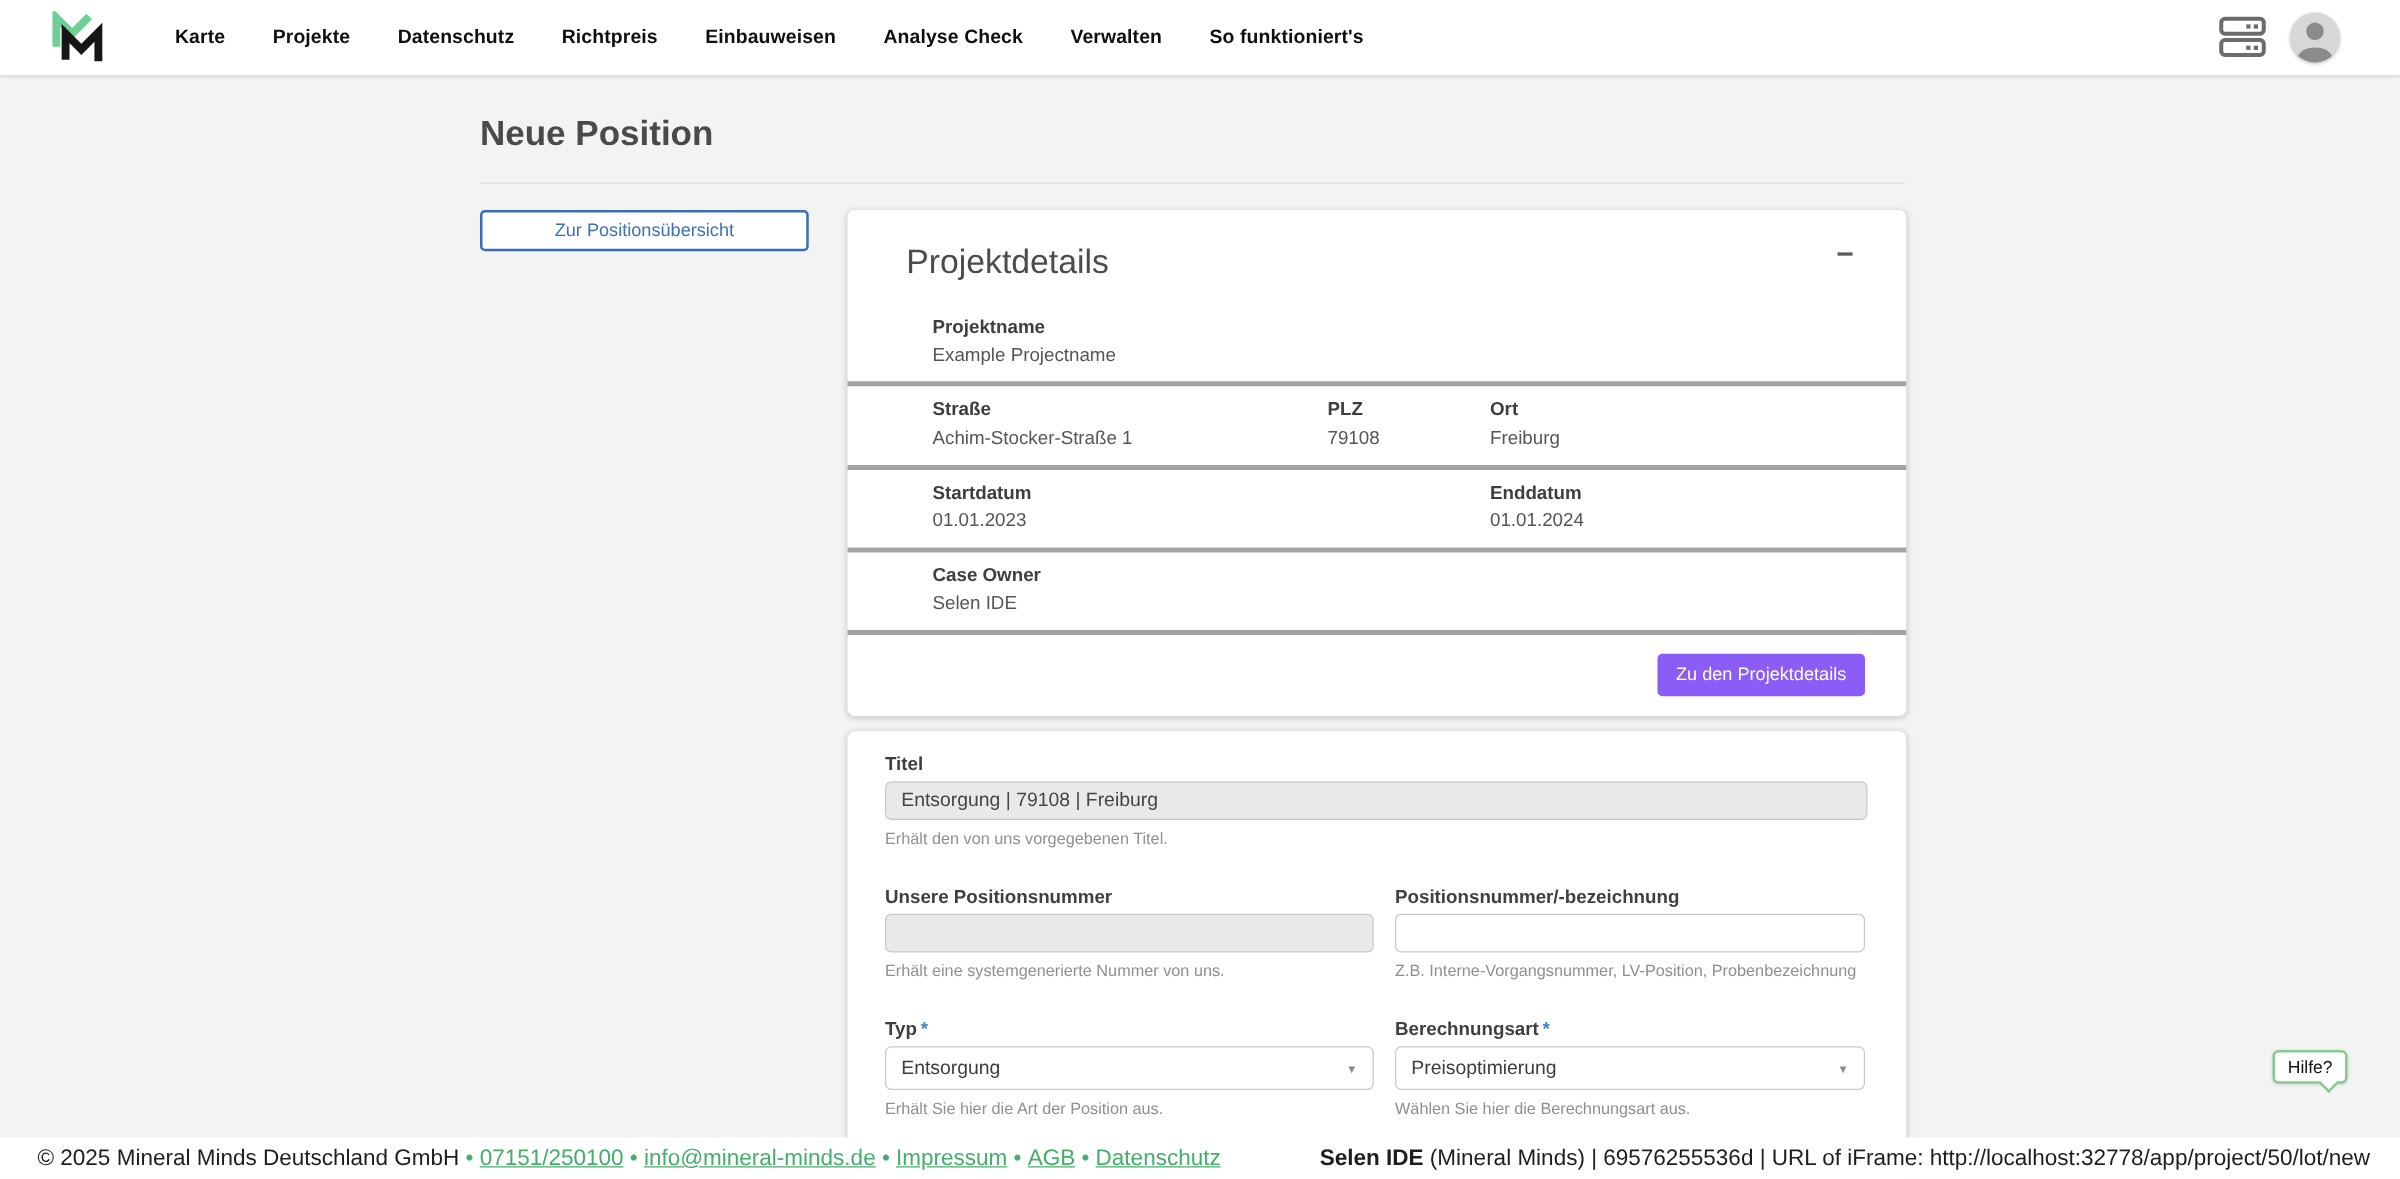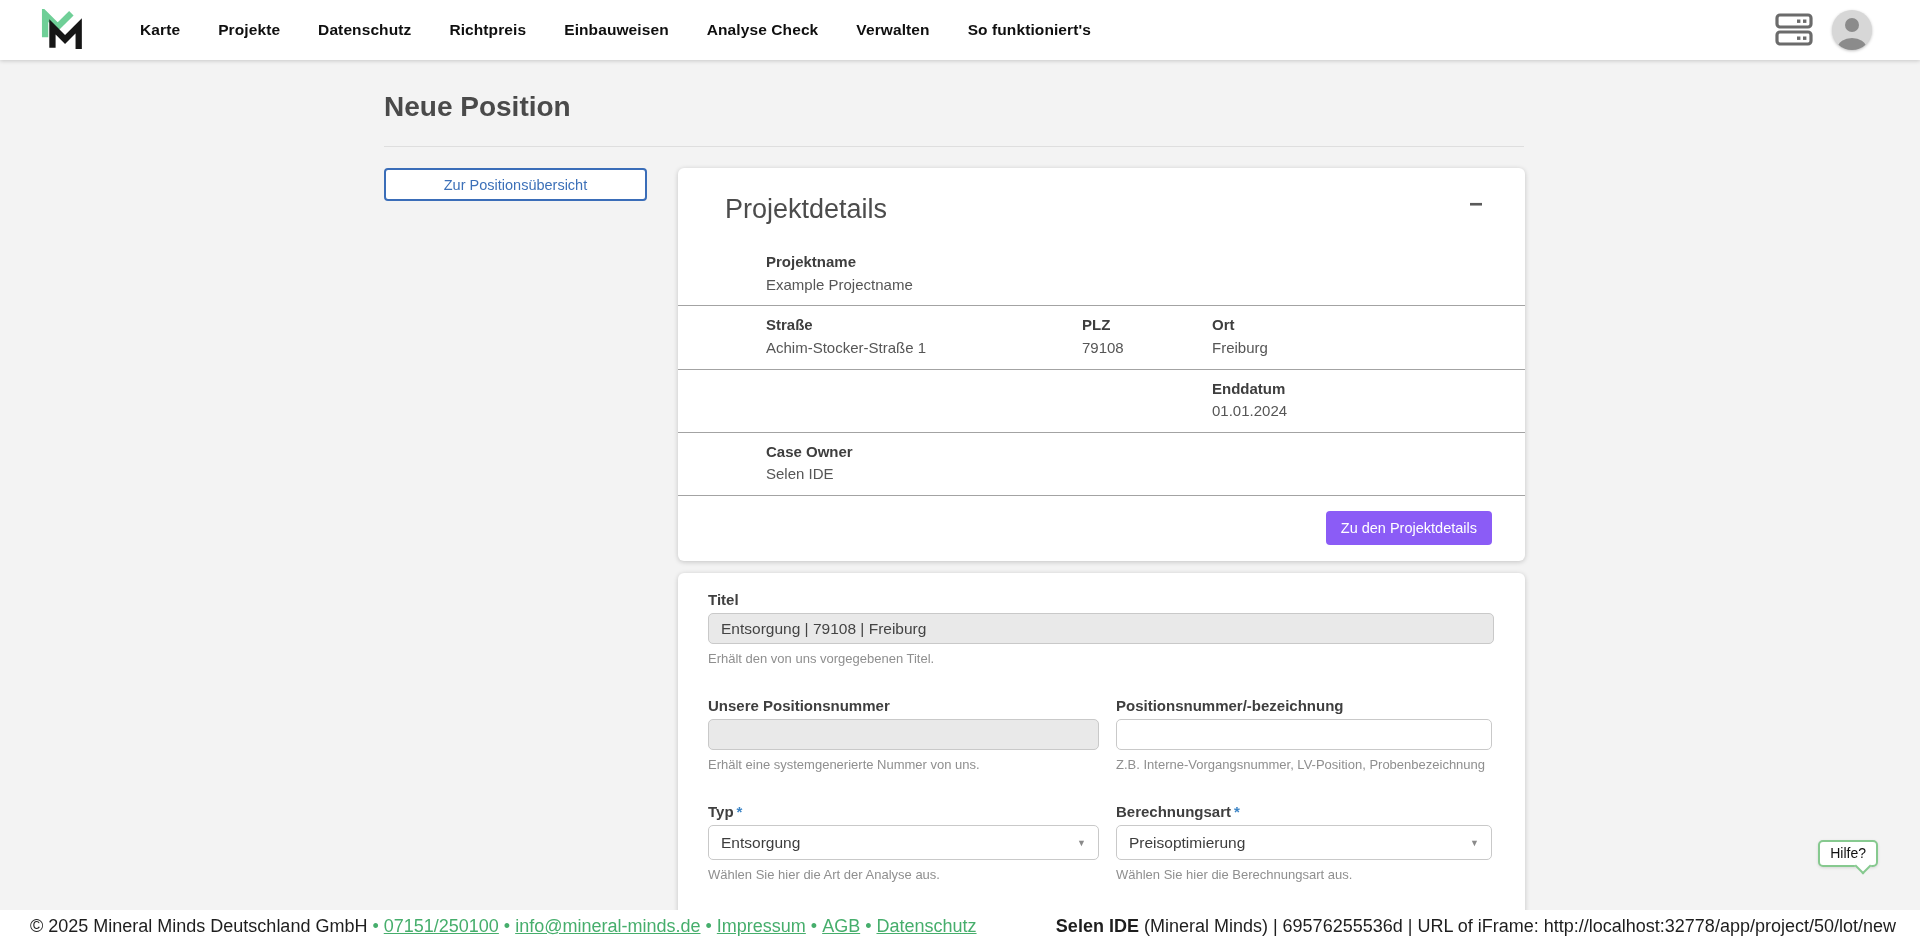--- a/index.html
+++ b/index.html
@@ -71,21 +71,21 @@
     display:flex; align-items:flex-start; justify-content:space-between;
     padding:26px 38px 18px 47px;
   }
   .card-title { font-size:27px; font-weight:400; color:#4c4c4c; }
   .collapse-btn {
     border:none; background:none; font-size:24px; font-weight:700; color:#5a5a5a;
     cursor:pointer; line-height:20px; padding:0 4px;
   }
   .detail-row {
     display:grid; grid-template-columns:316px 130px 1fr;
-    padding:8px 24px 10px 88px; border-bottom:1px solid #a3a3a3;
+    padding:8px 24px 10px 68px; border-bottom:4px solid #a3a3a3;
   }
   .detail-cell.col3 { grid-column:3; }
   .d-label { font-size:15px; font-weight:700; color:#3e3e3e; line-height:1.5; }
   .d-value { font-size:15px; color:#565656; line-height:1.45; }
   .card-foot { display:flex; justify-content:flex-end; padding:15px 33px 16px; }
   .btn-primary {
     background:#8b5cf6; border:none; border-radius:4px;
     color:#fff; font-size:14.5px; font-family:inherit;
     height:34px; padding:0 15px; cursor:pointer;
   }
@@ -204,20 +204,24 @@
               <div class="d-label">PLZ</div>
               <div class="d-value">79108</div>
             </div>
             <div class="detail-cell">
               <div class="d-label">Ort</div>
               <div class="d-value">Freiburg</div>
             </div>
           </div>
 
           <div class="detail-row">
+            <div class="detail-cell">
+              <div class="d-label">Startdatum</div>
+              <div class="d-value">01.01.2023</div>
+            </div>
             <div class="detail-cell col3">
               <div class="d-label">Enddatum</div>
               <div class="d-value">01.01.2024</div>
             </div>
           </div>
 
           <div class="detail-row">
             <div class="detail-cell">
               <div class="d-label">Case Owner</div>
               <div class="d-value">Selen IDE</div>
@@ -252,21 +256,21 @@
 
           <div class="form-grid">
             <div class="form-group">
               <label class="f-label">
                 <span>Typ</span><span class="asterisk">*</span>
               </label>
               <div class="select">
                 <span>Entsorgung</span>
                 <span class="arrow">▼</span>
               </div>
-              <div class="f-helper">Wählen Sie hier die Art der Analyse aus.</div>
+              <div class="f-helper">Erhält Sie hier die Art der Position aus.</div>
             </div>
             <div class="form-group">
               <label class="f-label">
                 <span>Berechnungsart</span><span class="asterisk">*</span>
               </label>
               <div class="select">
                 <span>Preisoptimierung</span>
                 <span class="arrow">▼</span>
               </div>
               <div class="f-helper">Wählen Sie hier die Berechnungsart aus.</div>

